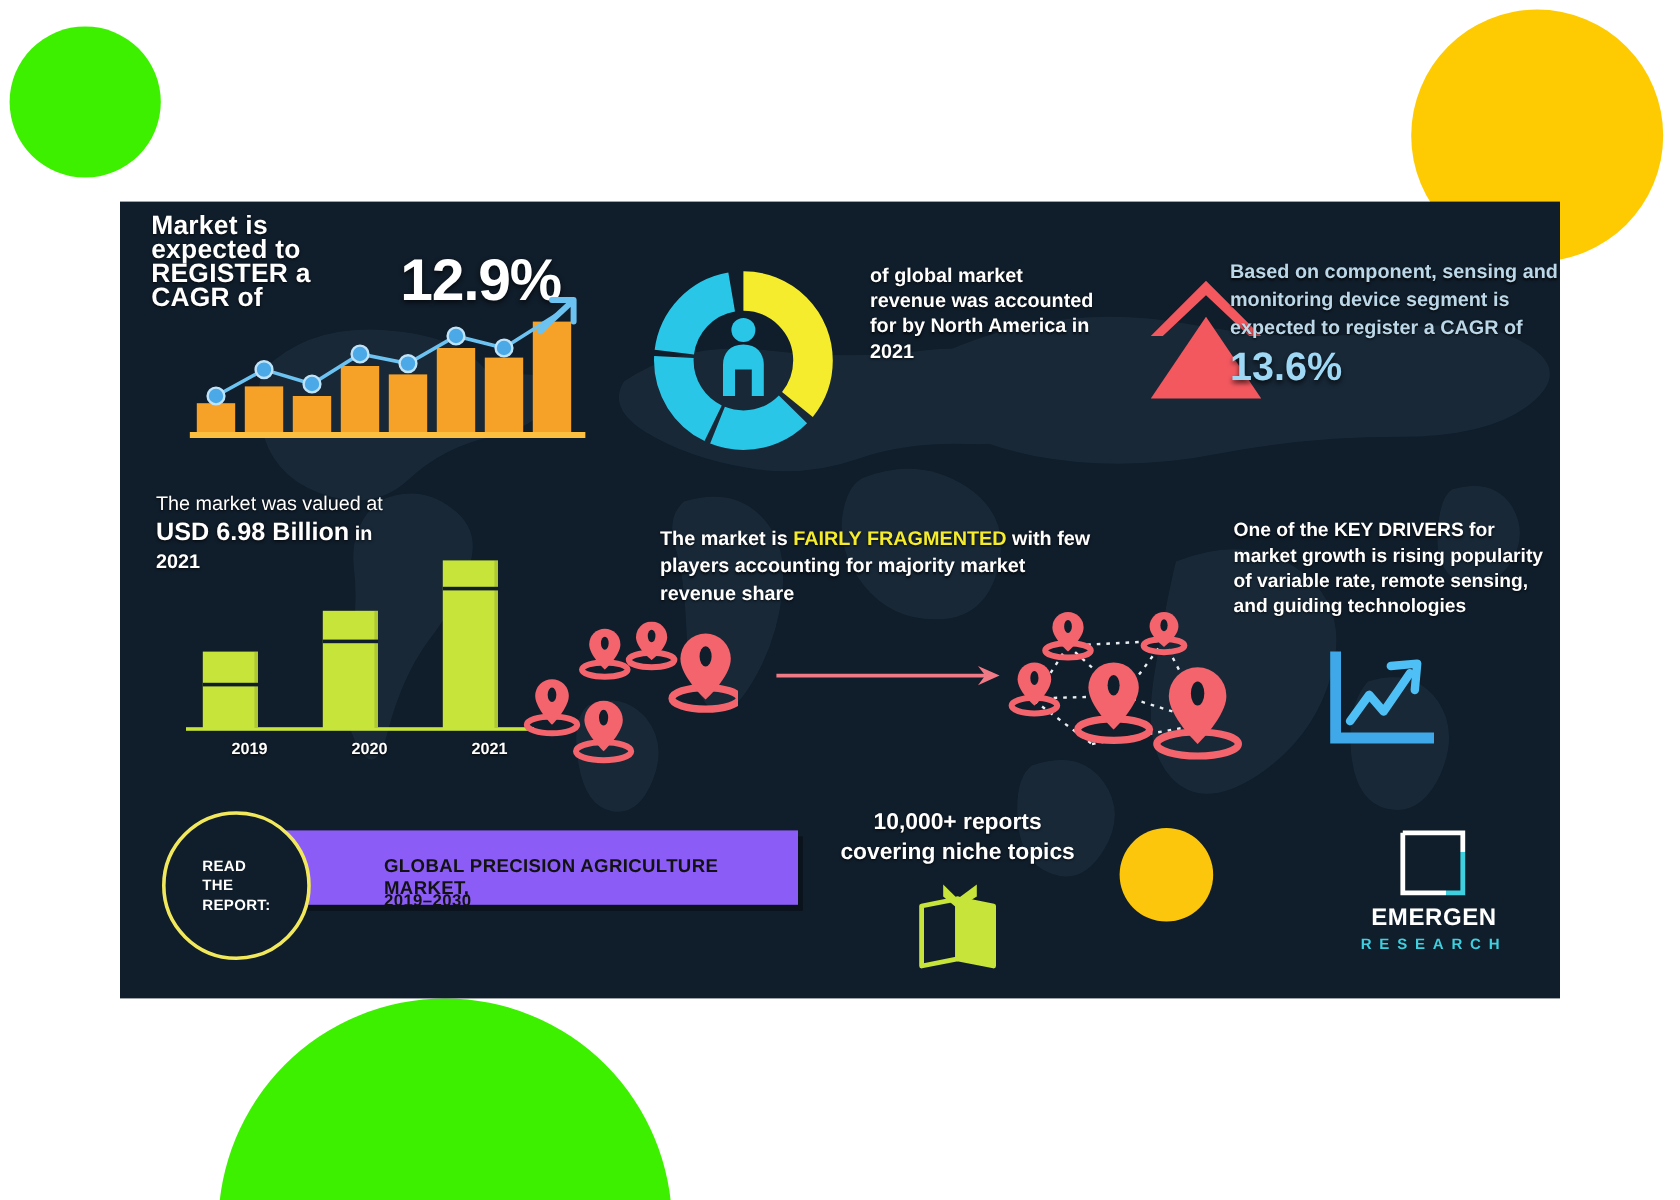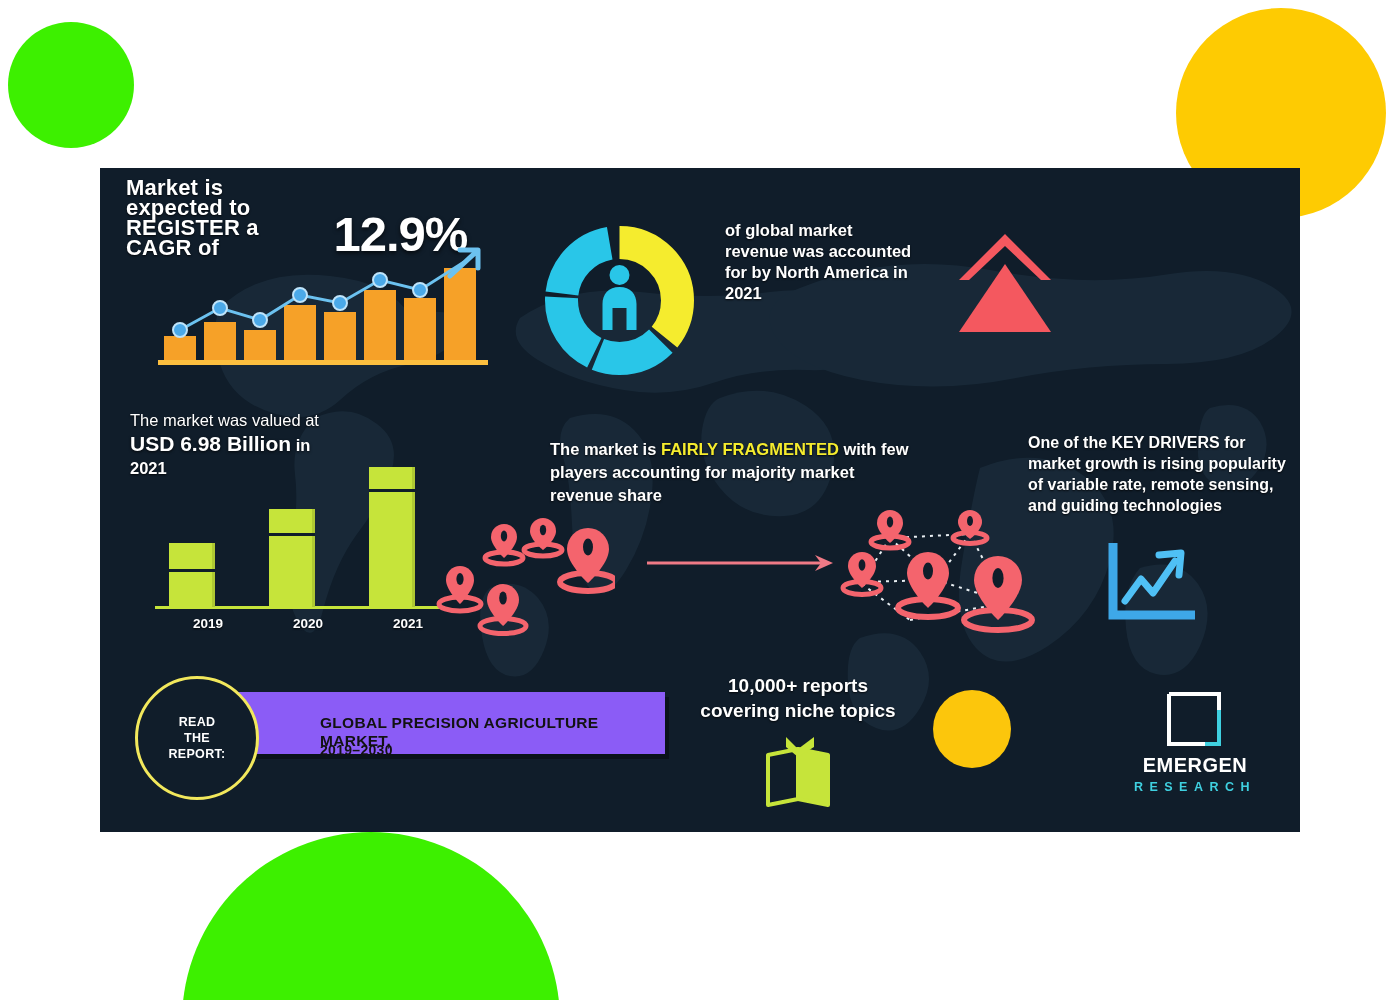--- a/index.html
+++ b/index.html
@@ -104,21 +104,21 @@
   }
   #report-banner .t1{position:absolute;left:115px;top:22px;color:#121212;font-size:15.5px;
                      font-weight:800;letter-spacing:.3px;}
   #report-banner .t2{position:absolute;left:115px;top:50px;color:#121212;font-size:14px;
                      font-weight:800;letter-spacing:.3px;}
   #report-circle{
     position:absolute;left:0;top:0;width:118px;height:118px;border-radius:50%;
     background:#101d2a;border:3px solid #f2e85c;
     display:flex;align-items:center;justify-content:center;z-index:2;
   }
-  #report-circle .rtxt{color:#fff;font-size:12.5px;font-weight:800;text-align:center;
+  #report-circle .rtxt{color:#fff;font-size:12.5px;font-weight:800;text-align:left;
                        line-height:16px;letter-spacing:.3px;}
 
   
   #reports-block{left:578px;top:505px;width:240px;}
   #reports-text{color:#fff;font-size:19px;font-weight:700;line-height:25px;text-align:center;
                 text-shadow:0 1px 2px rgba(0,0,0,.8);}
   #book-icon{position:absolute;left:78px;top:62px;width:84px;height:74px;}
   #deco-yellow-inner{position:absolute;left:833px;top:522px;width:78px;height:78px;
                      border-radius:50%;background:#fcc60c;}
 
@@ -203,20 +203,24 @@
 
   <div class="blk" id="na-block">
     <div id="na-desc">of global market revenue was accounted for by North America in 2021</div>
   </div>
 
   <svg class="blk" id="chevrons" viewBox="0 0 100 110">
     <path d="M50 4 L96 50 L86 50 L50 16 L14 50 L4 50 Z" fill="#f4585f"></path>
     <path d="M50 34 L96 102 L4 102 Z" fill="#f4585f"></path>
   </svg>
 
+  <div class="blk" id="comp-block">
+    <div id="comp-desc">Based on component, sensing and monitoring device segment is expected to register a CAGR of</div>
+    <div id="comp-value">13.6%</div>
+  </div>
 
   <div class="blk" id="valued-block">
     <div id="valued-line1">The market was valued at</div>
     <div id="valued-line2"><span>USD 6.98 Billion</span><span class="lite"> in</span></div>
     <div id="valued-line3">2021</div>
   </div>
 
   <div class="blk" id="year-chart">
     <div id="yaxis"></div>
     <div class="ybar-col" style="left:14px;">

